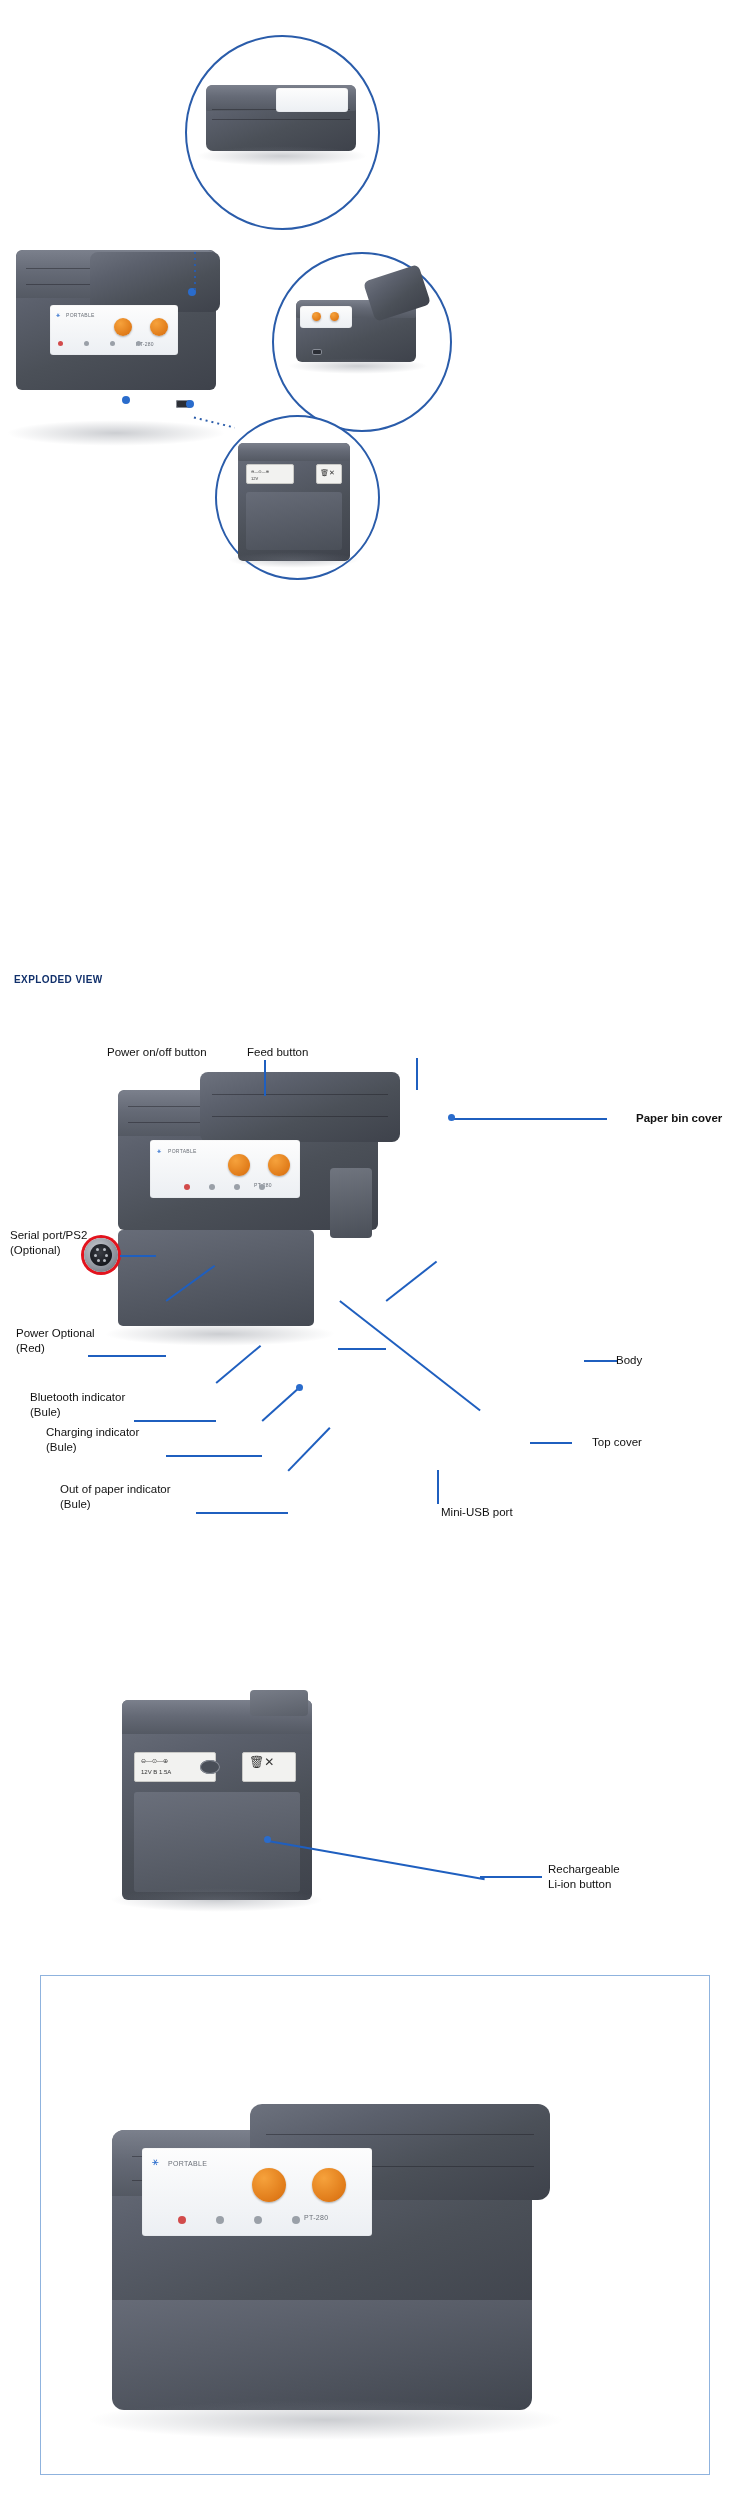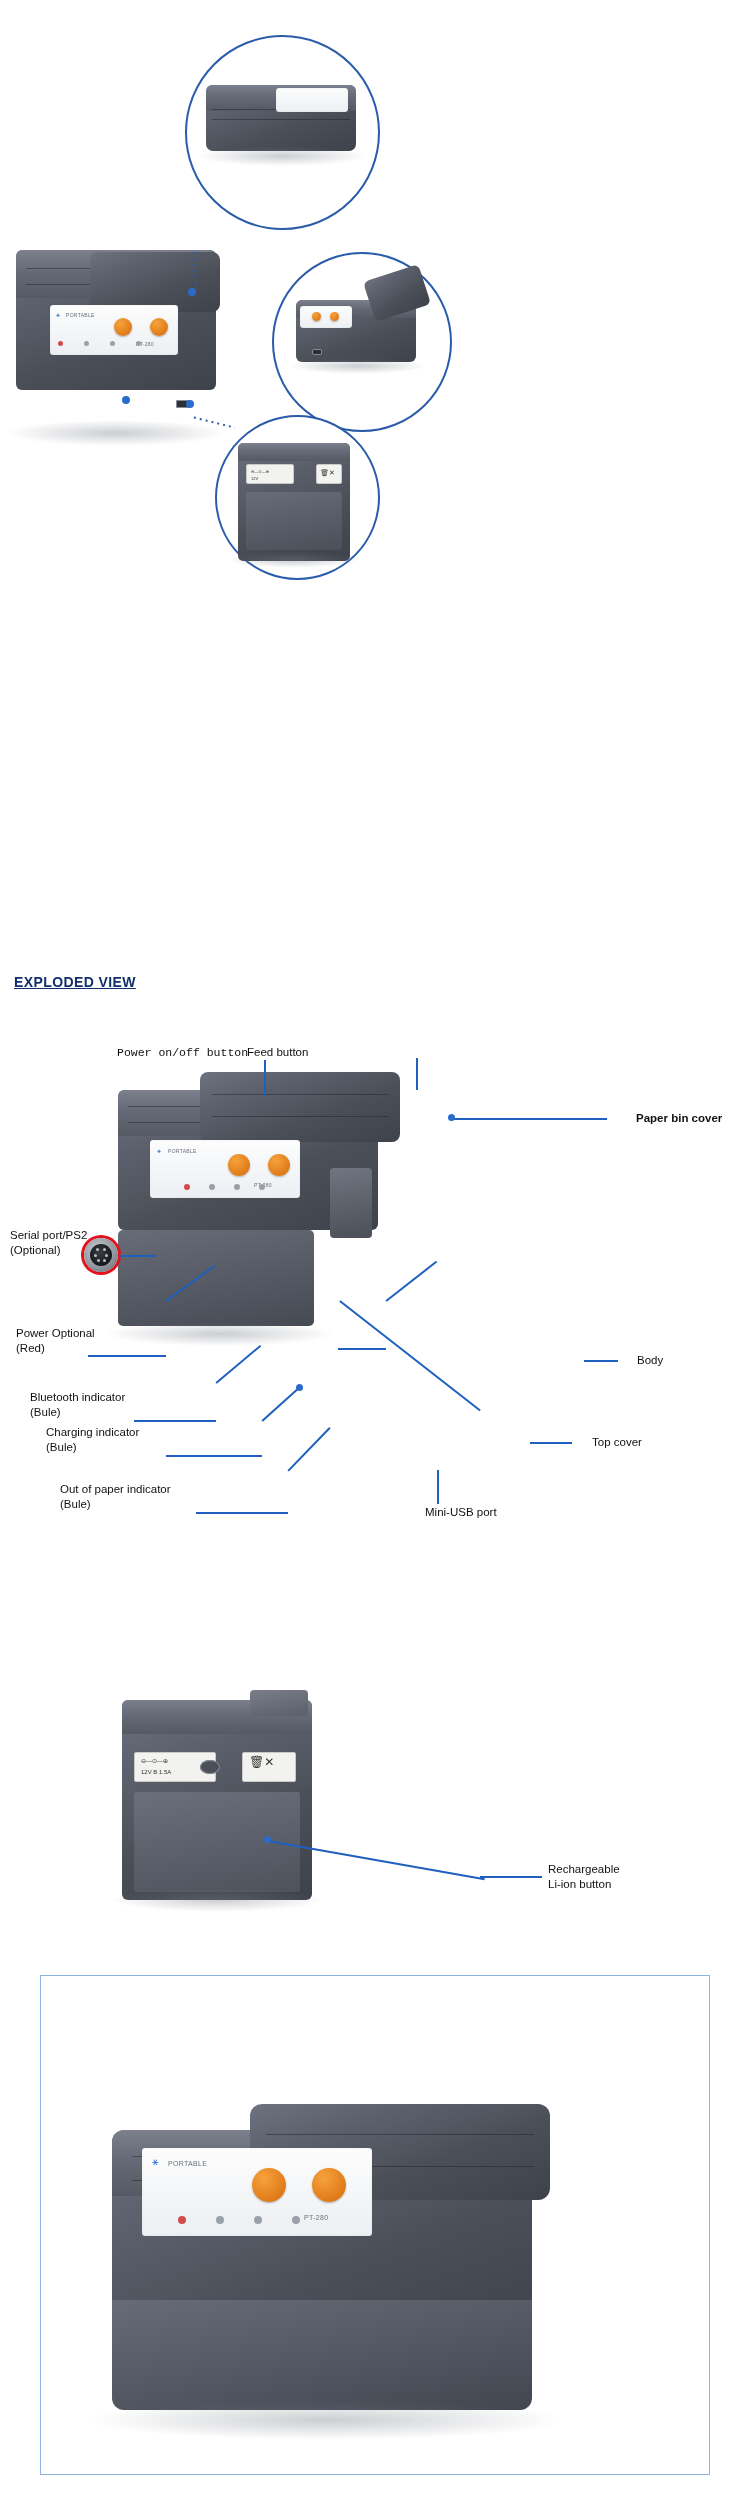--- a/index.html
+++ b/index.html
@@ -90,23 +90,22 @@
   }
   .lead {
     position:absolute; background:#1f5fbf; height:1.5px;
   }
   .lead-v { position:absolute; background:#1f5fbf; width:1.5px; }
   .callout-label {
     position:absolute; color:#111; font-size:11.5px; line-height:15px;
     white-space:pre-line;
   }
   .section-title {
-    position:absolute; color:#11306b; font-size:14px; font-weight:bold;
+    position:absolute; color:#11306b; font-size:10px; font-weight:bold;
     letter-spacing:0.4px;
-    text-decoration:underline;
   }
   .photo-frame {
     position:absolute; border:1px solid #8fb3de; background:#fff;
   }
   .ps2 {
     position:absolute; border-radius:50%;
     background: radial-gradient(circle at 40% 35%, #c9ccd2, #8e939c 60%, #5d626b 100%);
     box-shadow: 0 0 0 3px #e2131d;
   }
   .ps2-core {
@@ -240,35 +239,35 @@
   <div class="lead" style="left:196px; top:1512px; width:92px;"></div>
   <div class="lead" style="left:288px; top:1470px; width:60px; transform:rotate(-46deg); transform-origin:left center;"></div>
   <div class="lead-v" style="left:437px; top:1470px; height:34px;"></div>
   <div class="lead" style="left:338px; top:1348px; width:48px;"></div>
   <div class="lead" style="left:386px; top:1300px; width:64px; transform:rotate(-38deg); transform-origin:left center;"></div>
   <div class="lead" style="left:584px; top:1360px; width:34px;"></div>
   <div class="lead" style="left:530px; top:1442px; width:42px;"></div>
   <div class="lead" style="left:340px; top:1300px; width:178px; transform:rotate(38deg); transform-origin:left center;"></div>
   <div class="dot" style="left:296px; top:1384px; width:7px; height:7px;"></div>
 
-  <div class="callout-label" style="left:117px; top:1045px;font-family:Liberation Mono, monospace;">Power on/off button</div>
+  <div class="callout-label" style="left:107px; top:1045px;">Power on/off button</div>
   <div class="callout-label" style="left:247px; top:1045px;">Feed button</div>
   <div class="callout-label" style="left:636px; top:1111px;font-weight:bold;">Paper bin cover</div>
   <div class="callout-label" style="left:10px; top:1228px;">Serial port/PS2
 (Optional)</div>
   <div class="callout-label" style="left:16px; top:1326px;">Power Optional
 (Red)</div>
   <div class="callout-label" style="left:30px; top:1390px;">Bluetooth indicator
 (Bule)</div>
   <div class="callout-label" style="left:46px; top:1425px;">Charging indicator
 (Bule)</div>
   <div class="callout-label" style="left:60px; top:1482px;">Out of paper indicator
 (Bule)</div>
-  <div class="callout-label" style="left:425px; top:1505px;">Mini-USB port</div>
-  <div class="callout-label" style="left:609px; top:1353px;padding-left:28px;">Body</div>
+  <div class="callout-label" style="left:441px; top:1505px;">Mini-USB port</div>
+  <div class="callout-label" style="left:588px; top:1353px;padding-left:28px;">Body</div>
   <div class="callout-label" style="left:592px; top:1435px;">Top cover</div>
 
   <div class="printer" style="left:122px; top:1700px; width:190px; height:200px; border-radius:6px;">
     <div class="printer-top" style="height:34px; border-radius:6px 6px 0 0;"></div>
   </div>
   <div class="printer" style="left:250px; top:1690px; width:58px; height:26px; border-radius:4px; background:linear-gradient(170deg,#787d88,#5a5f69);"></div>
   <div class="battery-label" style="left:134px; top:1752px; width:82px; height:30px;">
     <span class="tiny-text" style="left:6px; top:6px; font-size:6px;">⊖—⊙—⊕</span>
     <span class="tiny-text" style="left:6px; top:17px; font-size:6px;">12V Β 1.5A</span>
   </div>

